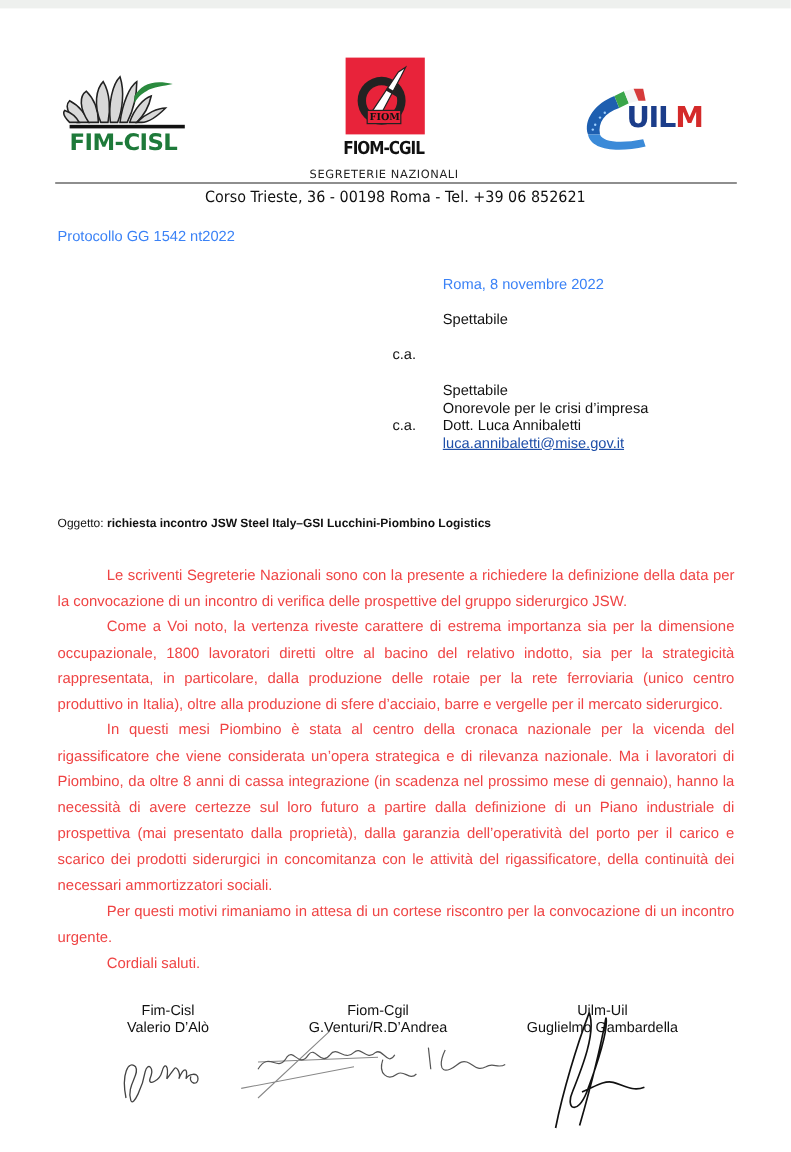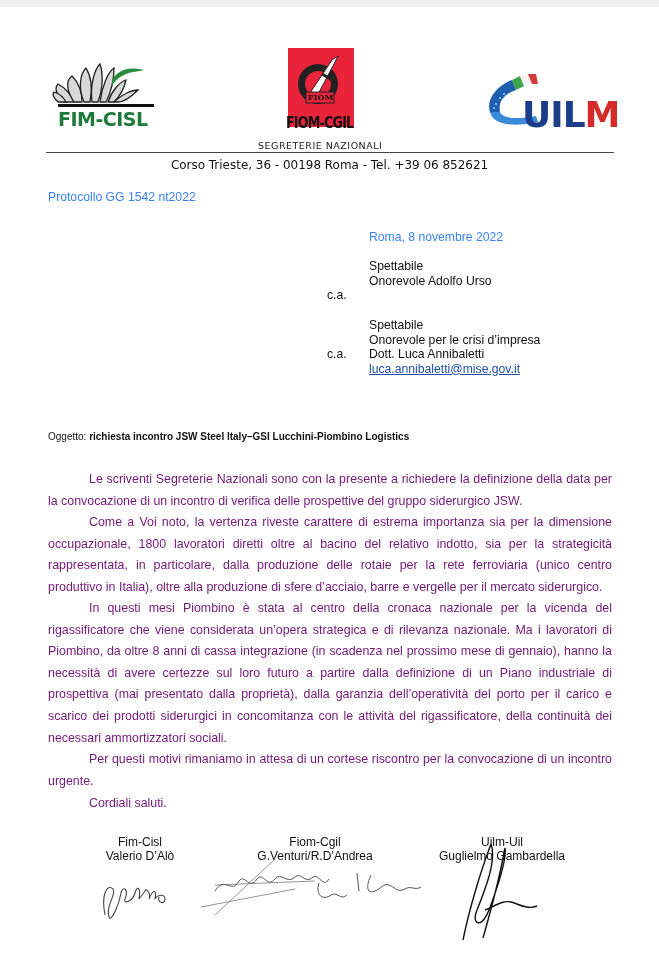--- a/index.html
+++ b/index.html
@@ -7,44 +7,44 @@
     body { position: relative; font-family: "Liberation Sans", sans-serif; color: #111; }
     .topstrip { position: absolute; left: 0; top: 0; width: 659px; height: 7px; background: #eef0ee; }
     .abs { position: absolute; }
 
     
     .logo-fim { left: 52px; top: 58px; width: 120px; height: 78px; }
     .fim-text { position: absolute; left: 6px; top: 50px; font-family: "DejaVu Sans", sans-serif; font-weight: bold; font-size: 19px; color: #1e7a3a; letter-spacing: -0.5px; }
     .fim-bar { position: absolute; left: 6px; top: 46px; width: 96px; height: 3px; background: #111; }
 
     .logo-fiom { left: 286px; top: 48px; width: 72px; height: 90px; }
-    .fiom-box { position: absolute; left: 2px; top: 0; width: 66px; height: 79px; background: #e8233a; }
+    .fiom-box { position: absolute; left: 2px; top: 0; width: 66px; height: 64px; background: #e8233a; }
     .fiom-text { position: absolute; left: 0px; top: 66px; font-family: "DejaVu Sans", sans-serif; font-weight: bold; font-size: 15px; color: #111; letter-spacing: -1px; transform: scaleX(0.85); transform-origin: left; white-space: nowrap; }
 
     .segreterie { left: 258px; top: 140px; font-size: 9.5px; letter-spacing: 0.5px; font-family: "DejaVu Sans", sans-serif; color: #222; }
     .hrule { left: 46px; top: 152px; width: 568px; height: 1px; background: #444; }
     .address { left: 0; top: 157px; width: 659px; text-align: center; font-size: 13px; font-family: "DejaVu Sans", sans-serif; color: #111; transform: scaleX(0.92); }
 
     .logo-uilm { left: 482px; top: 72px; width: 110px; height: 58px; }
-    .uilm-text { position: absolute; left: 40px; top: 12px; font-family: "DejaVu Sans", sans-serif; font-weight: bold; font-size: 36px; letter-spacing: -1px; margin-top: 10px; }
+    .uilm-text { position: absolute; left: 40px; top: 12px; font-family: "DejaVu Sans", sans-serif; font-weight: bold; font-size: 24px; letter-spacing: -1px; }
     .uilm-text .u { color: #1b3d8a; }
     .uilm-text .m { color: #d42a2a; }
 
     
     .txt { font-size: 12.2px; line-height: 21px; color: #3b82f6; }
     .protocollo { left: 48px; top: 187px; }
     .date { left: 369px; top: 227px; }
     .addr-block { left: 369px; font-size: 12.2px; line-height: 14.5px; }
     .ca { left: 327px; font-size: 12.2px; }
     .link { color: #1f4fa8; text-decoration: underline; }
 
     .oggetto { left: 48px; top: 431px; font-size: 10px; }
     .oggetto b { font-weight: bold; }
 
-    .para { position: absolute; left: 48px; width: 564px; font-size: 12.4px; line-height: 21.6px; text-align: justify; color: #701a75; }
+    .para { position: absolute; left: 48px; width: 564px; font-size: 12.4px; line-height: 21.6px; text-align: justify; color: #ef4444; }
     .indent { text-indent: 41px; }
 
     .sig-col { position: absolute; top: 835px; text-align: center; font-size: 12px; line-height: 14px; color: #111; }
     .sig { position: absolute; }
   </style>
 </head>
 <body>
 
 <div class="topstrip"></div>
 
@@ -99,21 +99,20 @@
 
 <div class="abs segreterie">SEGRETERIE  NAZIONALI</div>
 <div class="abs hrule"></div>
 <div class="abs address">Corso Trieste, 36 - 00198 Roma - Tel. +39 06 852621</div>
 
 <div class="abs txt protocollo">Protocollo GG 1542 nt2022</div>
 <div class="abs txt date">Roma, 8 novembre 2022</div>
 
 <div class="abs addr-block" style="top:259px;">
   <div>Spettabile</div>
-  <div>Onorevole Adolfo Urso</div>
 </div>
 <div class="abs ca" style="top:288px;">c.a.</div>
 
 <div class="abs addr-block" style="top:318px;">
   <div>Spettabile</div>
   <div>Onorevole per le crisi d’impresa</div>
   <div>Dott. Luca Annibaletti</div>
   <div class="link">luca.annibaletti@mise.gov.it</div>
 </div>
 <div class="abs ca" style="top:347px;">c.a.</div>

